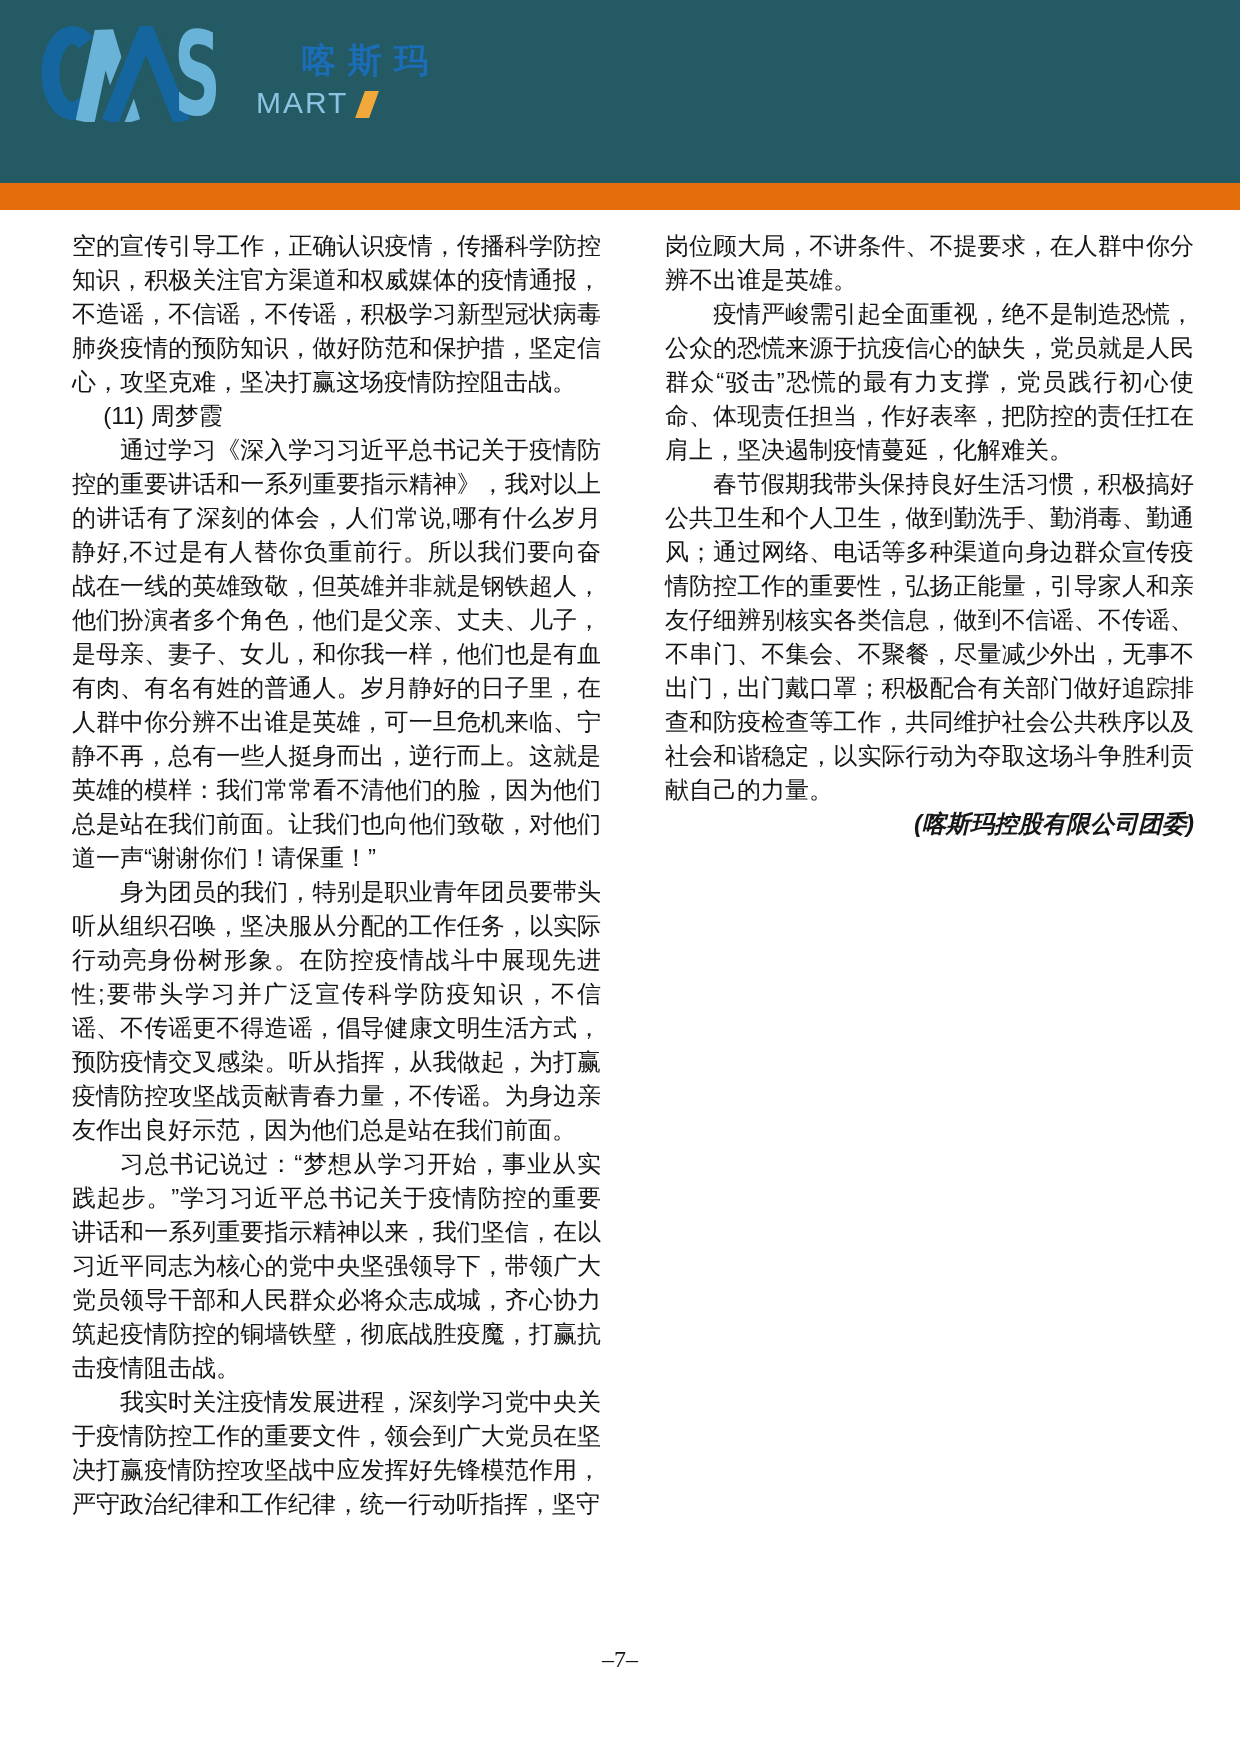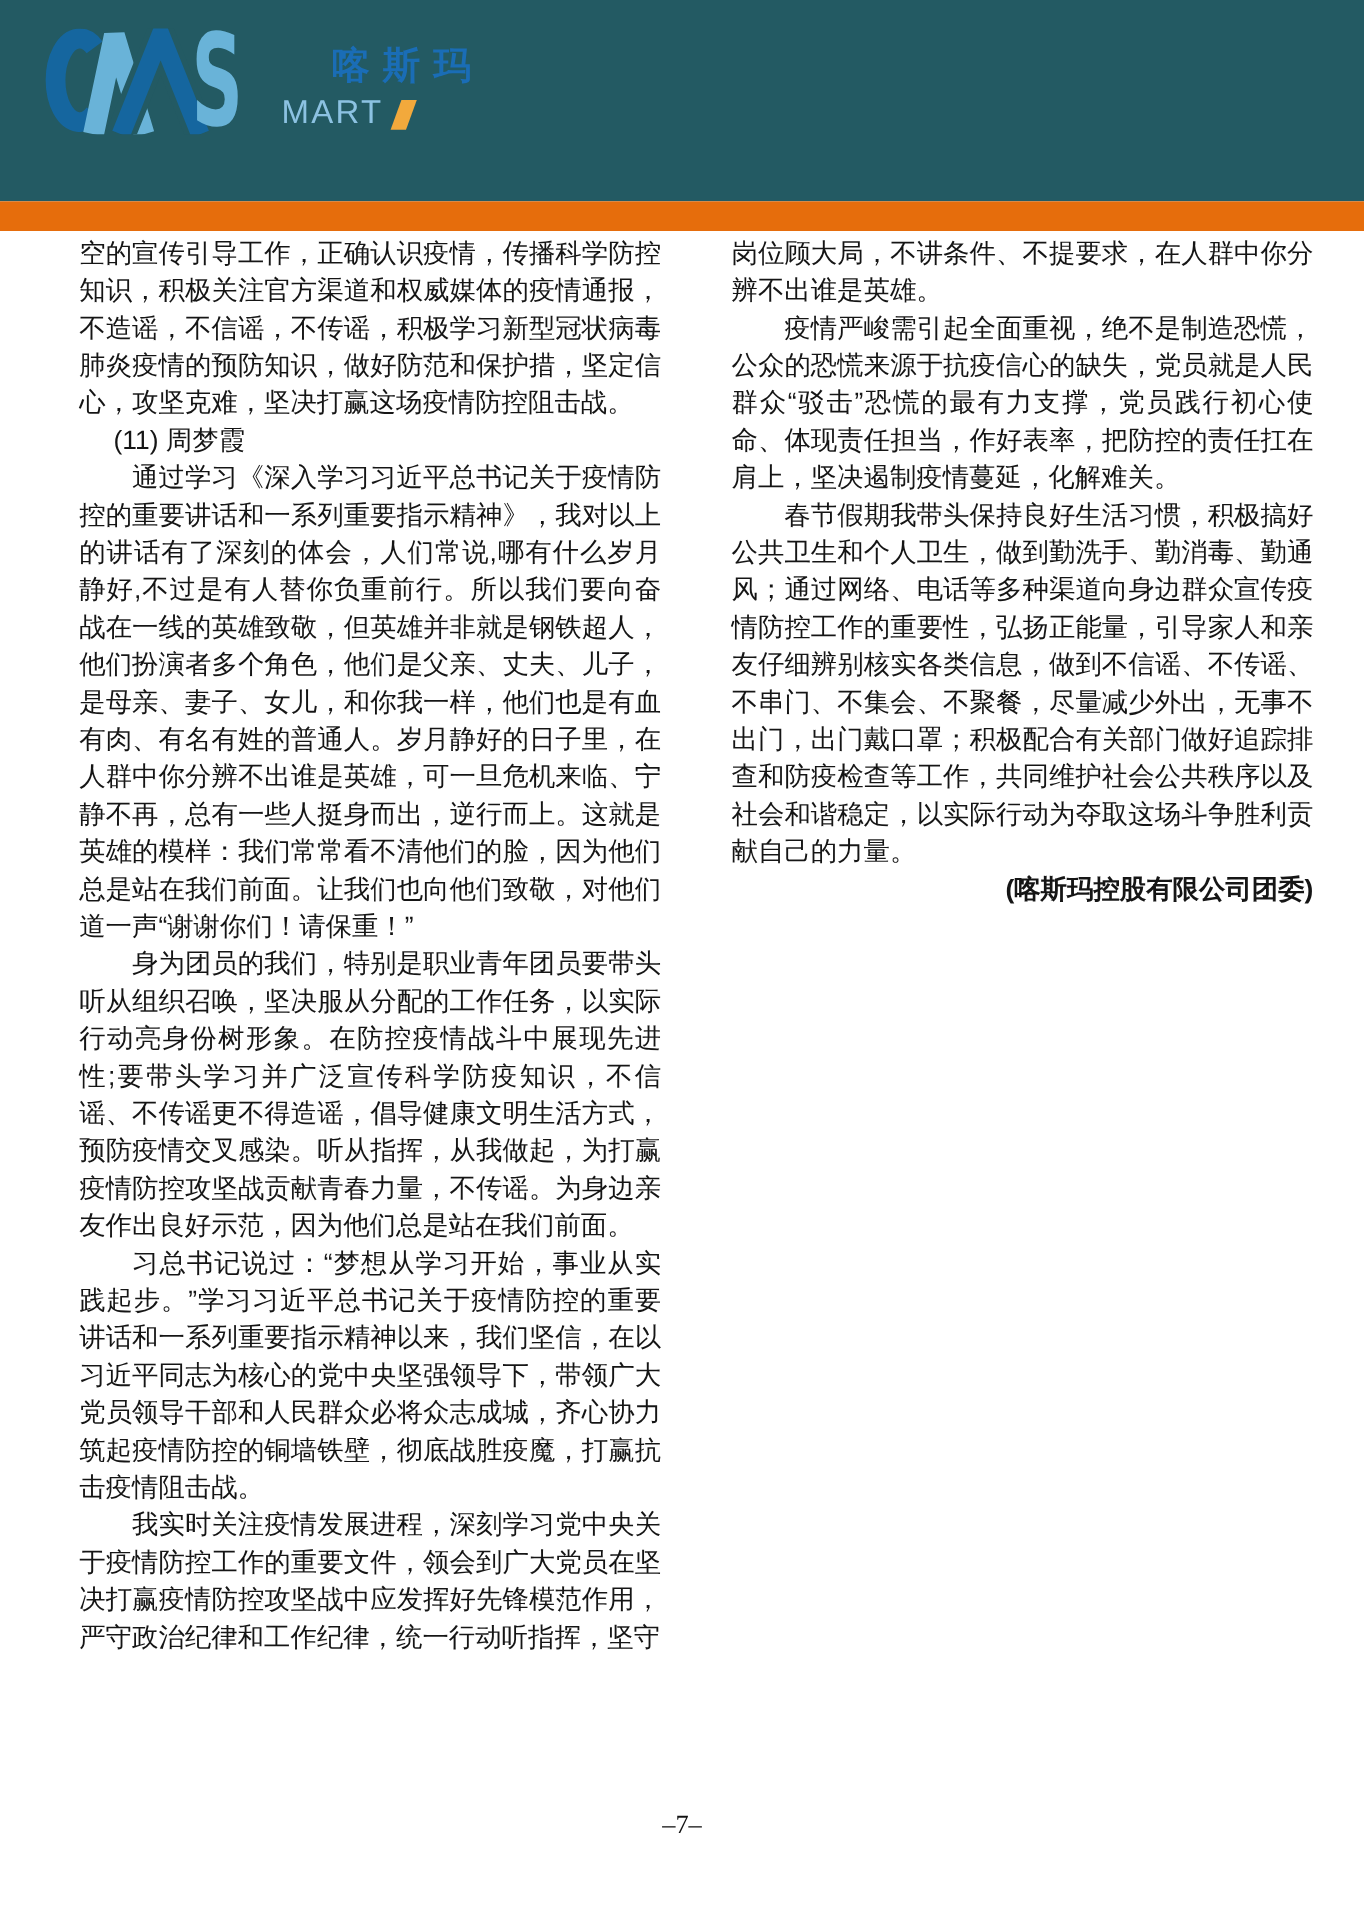--- a/index.html
+++ b/index.html
@@ -27,32 +27,32 @@
     font-size:30px;line-height:30px;font-weight:normal;color:#8cc2e2;
     letter-spacing:2px;white-space:nowrap;
   }
   .logo-slash{
     position:absolute;left:360px;top:91px;width:14px;height:27px;
     background:#f2a93c;transform:skewX(-20deg);
   }
   .sr{position:absolute;width:1px;height:1px;overflow:hidden;clip:rect(0 0 0 0);}
   
   .content{
-    position:absolute;top:214px;left:72px;width:1123px;
+    position:absolute;top:229px;left:72px;width:1123px;
     display:flex;gap:64px;
   }
   .col{
     width:529px;flex:0 0 529px;
     font-size:24px;line-height:34px;color:#151515;
     text-align:justify;
   }
   .col p{margin:0;}
   .indent{text-indent:2em;}
   .heading{font-weight:normal;text-indent:1.3em;}
-  .signature{font-weight:bold;text-align:right;text-indent:0;}
+  .signature{font-weight:bold;text-align:right;text-indent:0;font-style:italic;}
   
   .footer{
     position:absolute;top:1646px;left:0;width:1240px;
     text-align:center;font-family:"Liberation Serif",serif;
     font-size:24px;color:#111;
   }
 </style>
 </head>
 <body>
 

